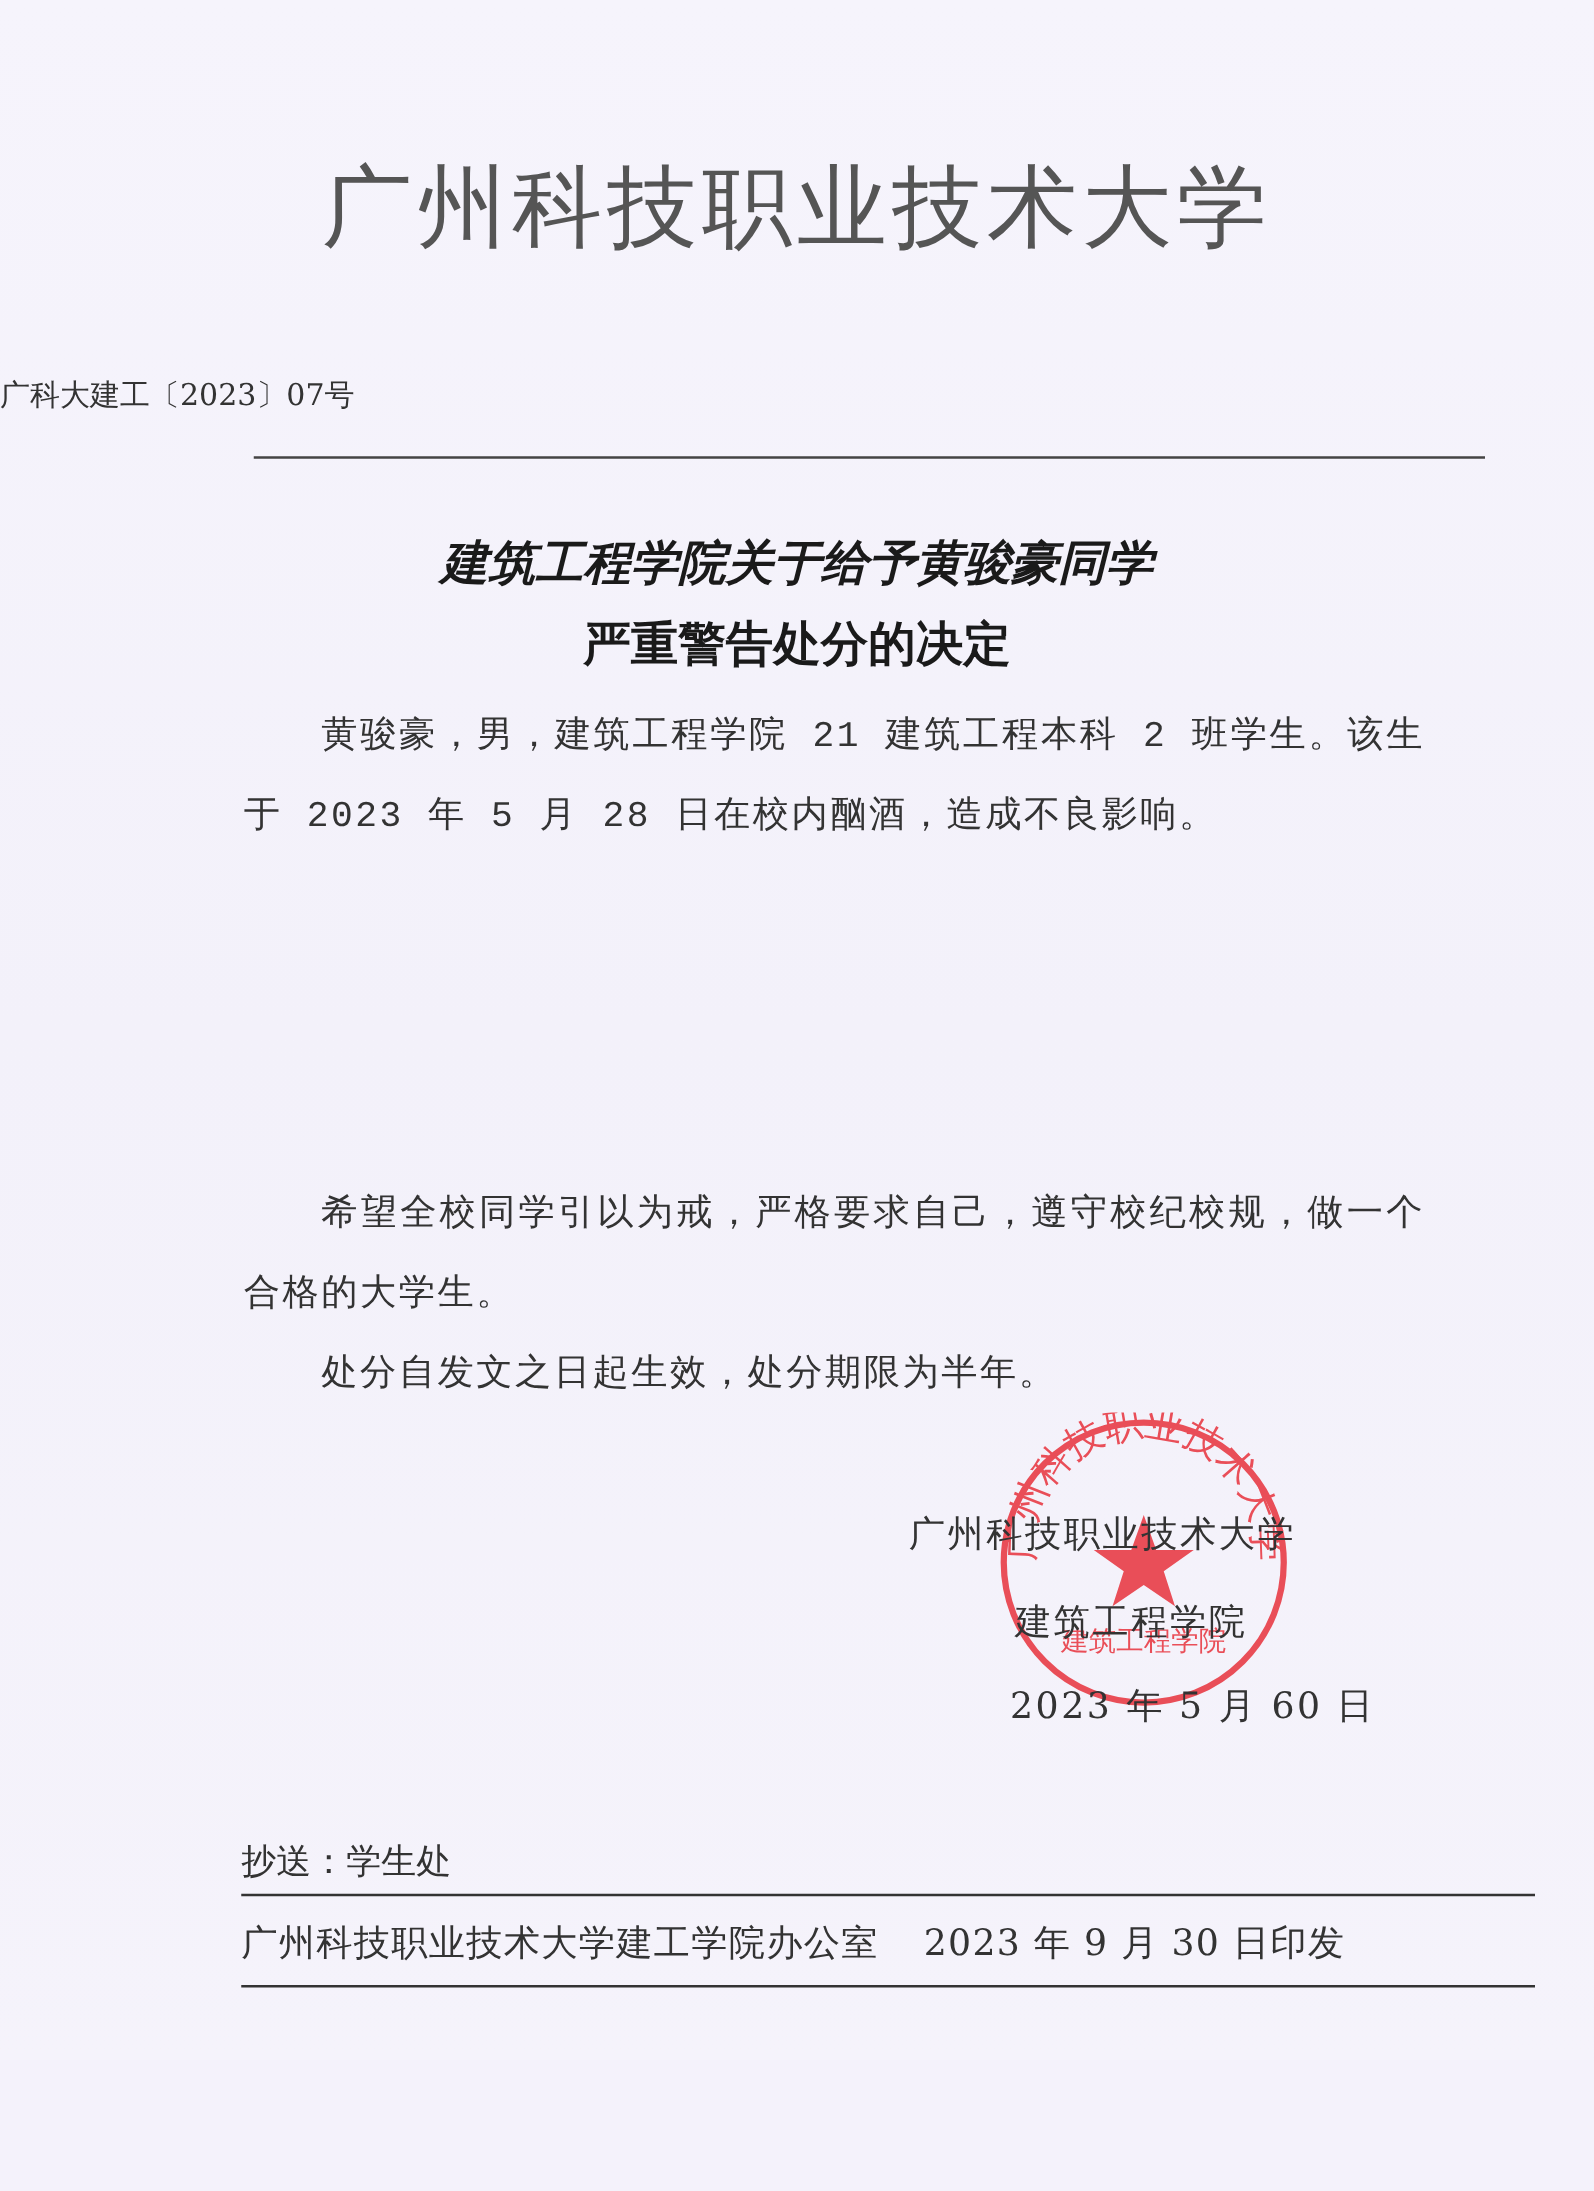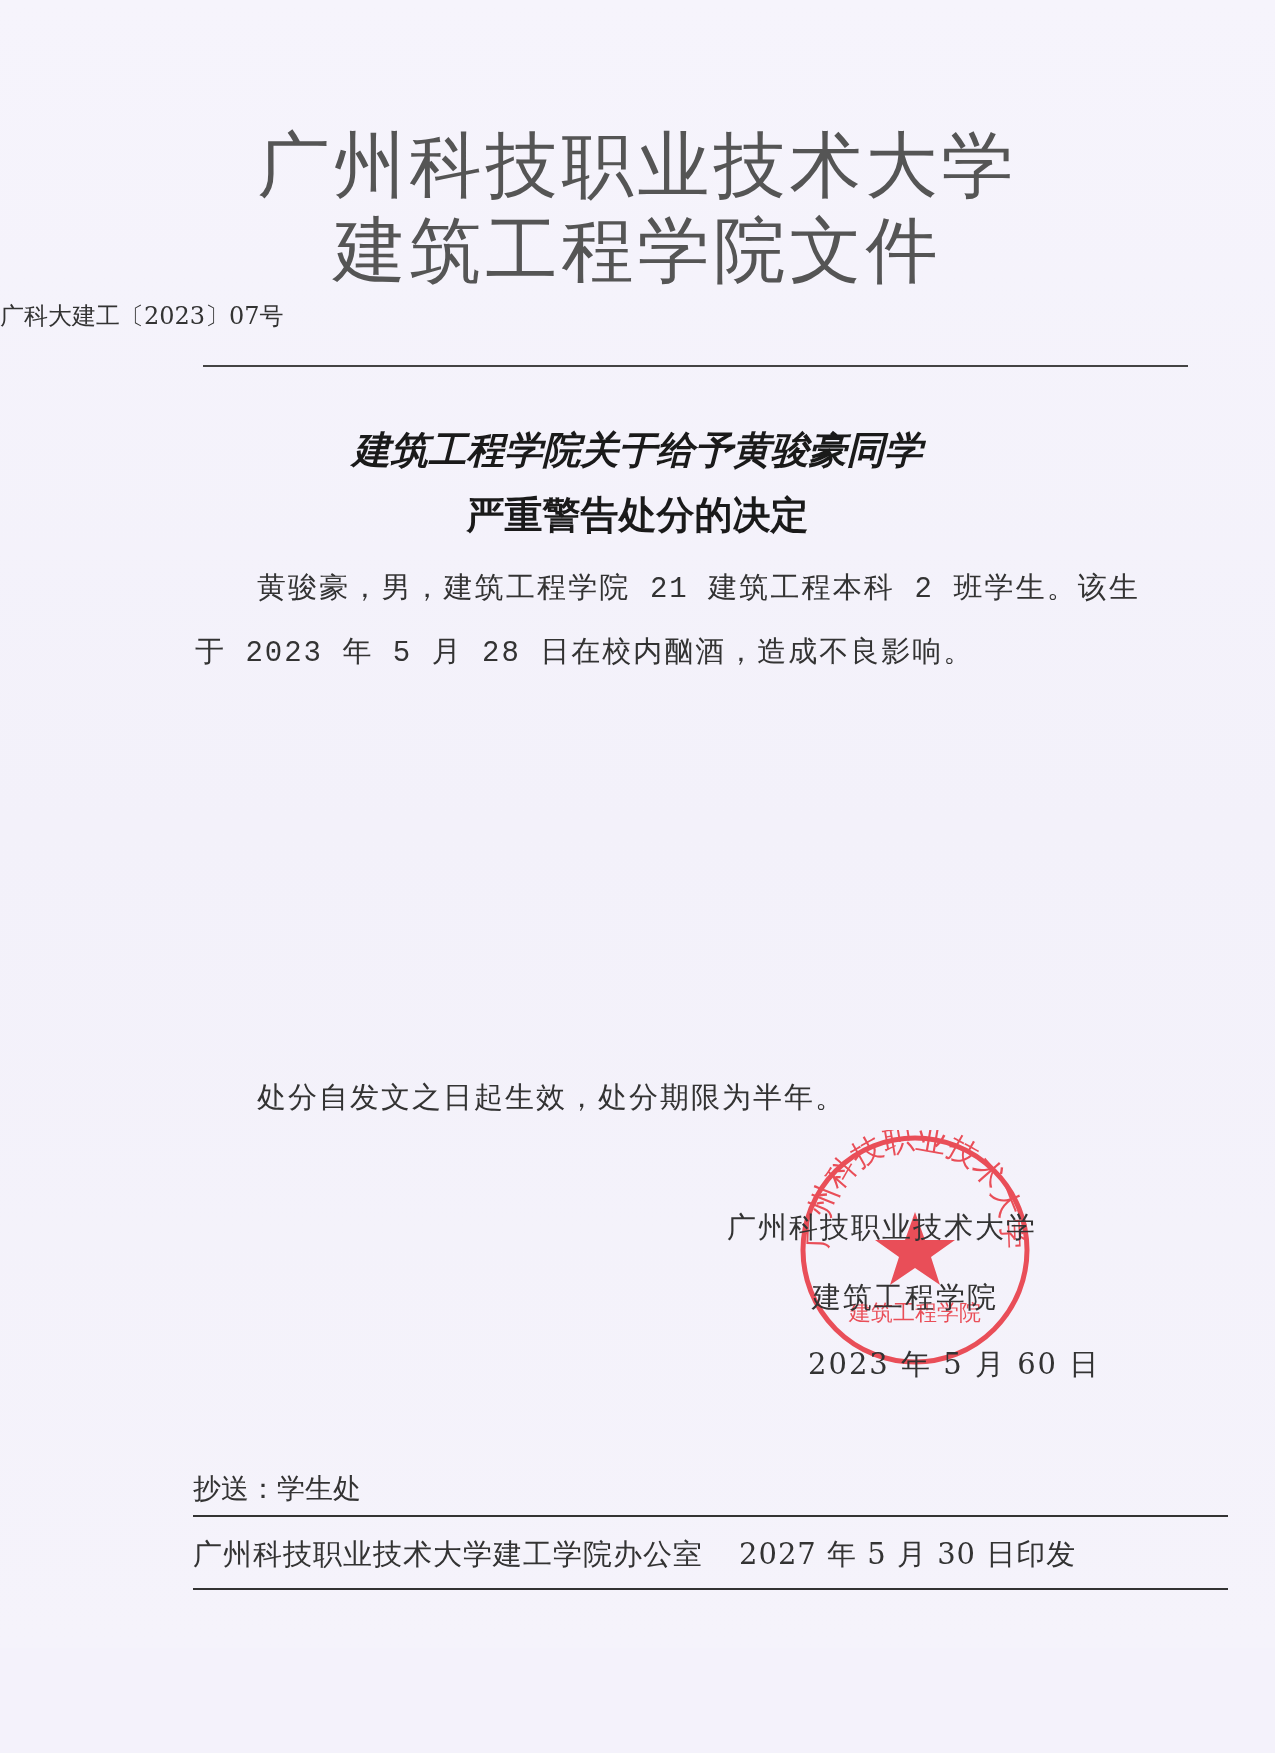--- a/index.html
+++ b/index.html
@@ -69,28 +69,28 @@
     .rule-bottom {
       position: absolute; top: 1588px; left: 193px; width: 1035px; height: 2px; background: #333;
     }
   </style>
 </head>
 <body>
 
 <div class="page">
 
   <div class="header-title ht1">广州科技职业技术大学</div>
-  <div class="header-title ht2">建筑工程学院文件</div>
   <div class="doc-number">广科大建工〔2023〕07号</div>
   <div class="rule-top"></div>
 
   <div class="title-line tl1">建筑工程学院关于给予黄骏豪同学</div>
   <div class="title-line tl2">严重警告处分的决定</div>
 
   <div class="body-text p1">黄骏豪，男，建筑工程学院 21 建筑工程本科 2 班学生。该生于 2023 年 5 月 28 日在校内酗酒，造成不良影响。</div>
+  <div class="body-text p3">希望全校同学引以为戒，严格要求自己，遵守校纪校规，做一个合格的大学生。</div>
   <div class="body-text p4">处分自发文之日起生效，处分期限为半年。</div>
 
   <svg class="seal" viewBox="0 0 240 240">
     <defs>
       <path id="sealArc" d="M 35,130 A 88,88 0 1,1 205,130"></path>
     </defs>
     <circle cx="120" cy="120" r="112" fill="none" stroke="#e8323c" stroke-width="5"></circle>
     <text font-size="30" fill="#e8323c" font-family="DejaVu Sans, sans-serif">
       <textPath href="#sealArc" startOffset="50%" text-anchor="middle">广州科技职业技术大学</textPath>
     </text>
@@ -98,17 +98,17 @@
     <text x="120" y="190" font-size="22" fill="#e8323c" text-anchor="middle" font-family="DejaVu Sans, sans-serif">建筑工程学院</text>
   </svg>
 
   <div class="sig sig1">广州科技职业技术大学</div>
   <div class="sig sig2">建筑工程学院</div>
   <div class="sig sig3">2023 年 5 月 60 日</div>
 
   <div class="cc">抄送：学生处</div>
   <div class="rule-mid"></div>
   <div class="footer">
-    <span>广州科技职业技术大学建工学院办公室</span><span class="date">2027 年 5 月 30 日印发</span>
+    <span>广州科技职业技术大学建工学院办公室</span><span class="date">2023 年 9 月 30 日印发</span>
   </div>
   <div class="rule-bottom"></div>
 
 </div>
 
 </body></html>

